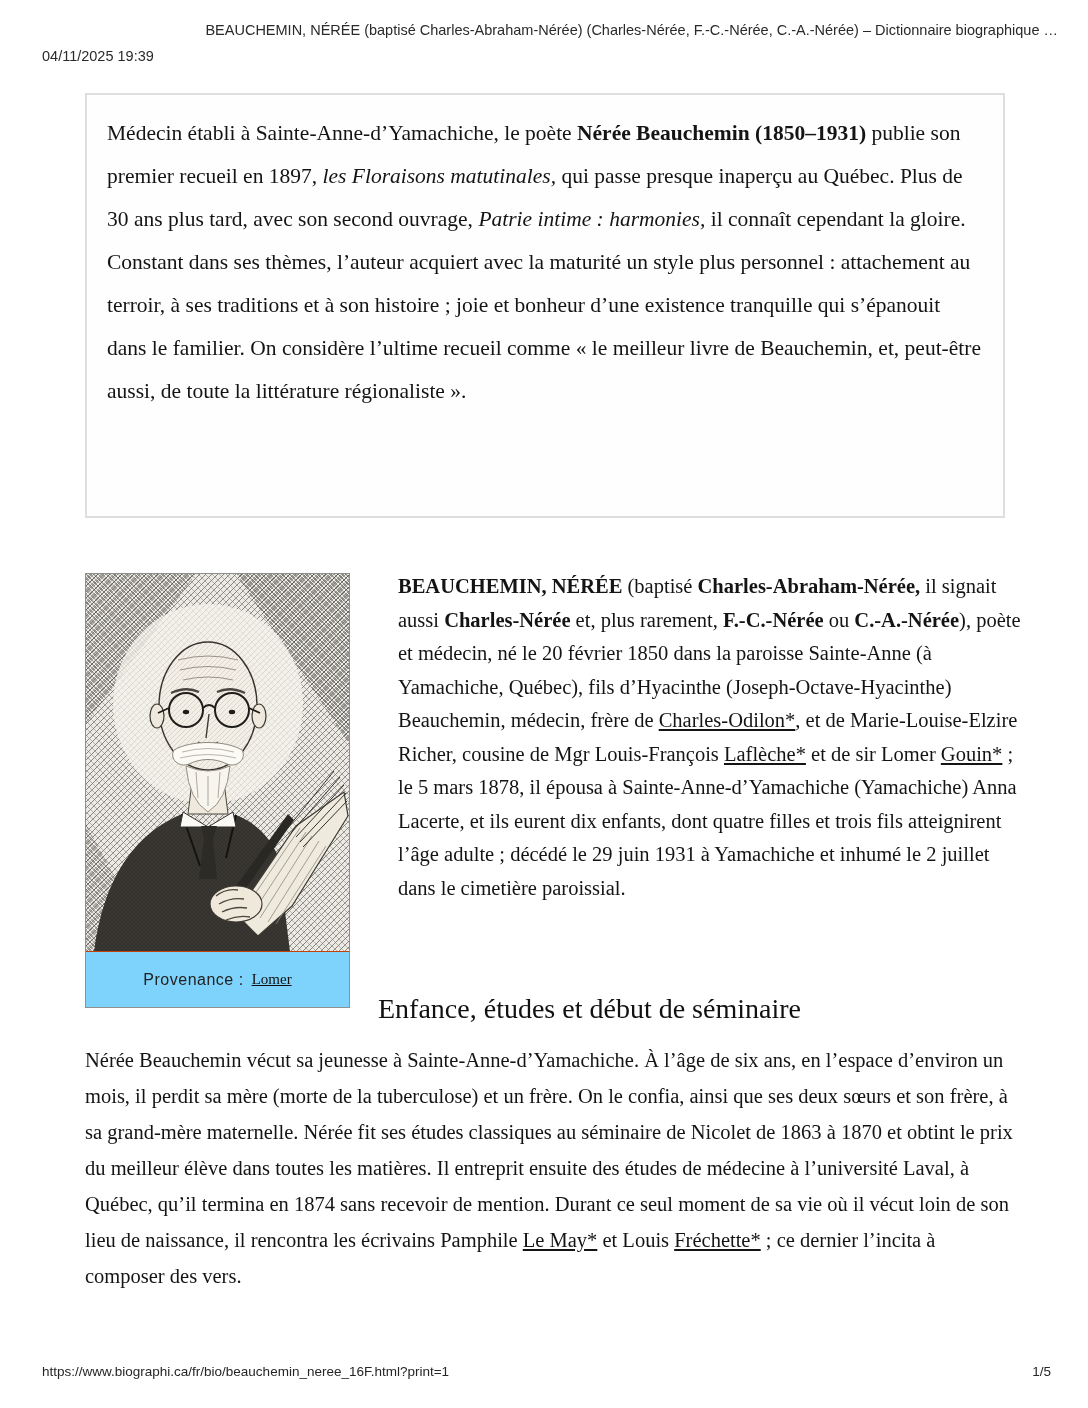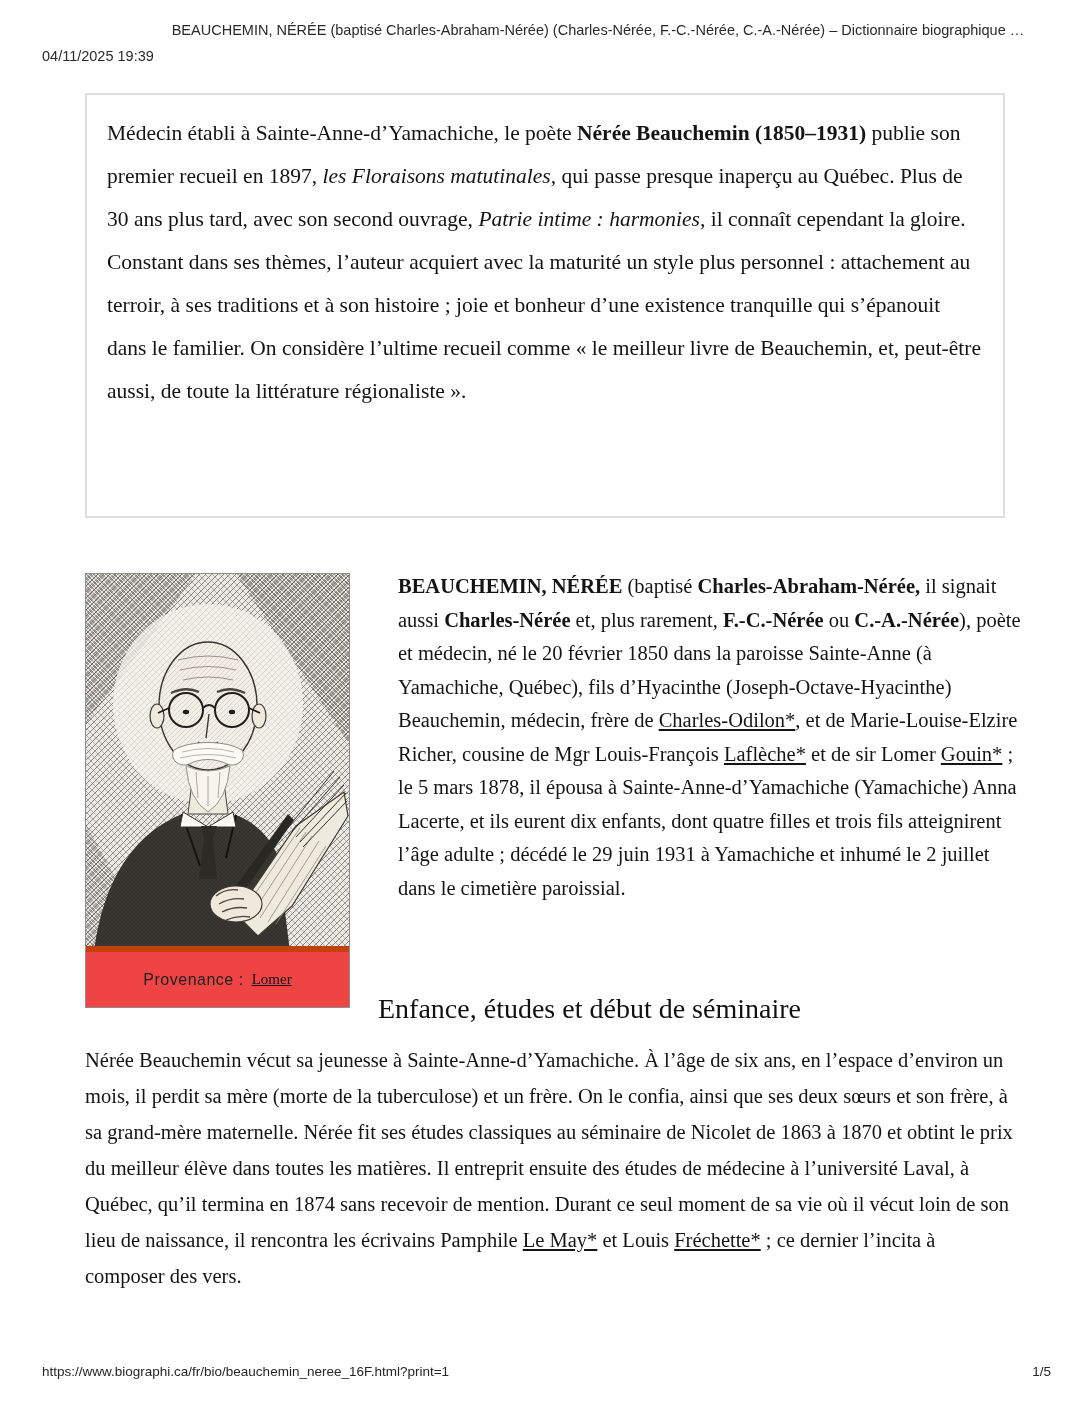--- a/index.html
+++ b/index.html
@@ -6,41 +6,41 @@
   body{
     width:1088px;height:1408px;position:relative;
     background:#ffffff;color:#1b1b1b;
     font-family:"Liberation Serif", serif;
     overflow:hidden;
   }
   
   .print-header{position:absolute;top:22px;left:0;width:1088px;height:22px;
     font-family:"Liberation Sans", sans-serif;font-size:14.5px;color:#2a2a2a;}
   .print-date{position:absolute;left:42px;top:0;white-space:nowrap;margin-top:26px;}
-  .print-title{position:absolute;left:138px;right:30px;top:0;text-align:center;white-space:nowrap;overflow:hidden;}
+  .print-title{position:absolute;left:138px;right:30px;top:0;text-align:right;white-space:nowrap;overflow:hidden;}
   .print-footer{position:absolute;top:1364px;left:0;width:1088px;height:20px;
     font-family:"Liberation Sans", sans-serif;font-size:13.5px;color:#262626;padding-left:8px;}
   .footer-url{position:absolute;left:42px;top:0;}
   .footer-page{position:absolute;right:45px;top:0;}
   
   .intro-box{
     position:absolute;left:85px;top:93px;width:920px;height:425px;
     box-sizing:border-box;border:2px solid #dedede;background:#fefefe;
     padding:17px 20px;overflow:hidden;
     font-size:21.5px;line-height:43px;color:#141414;
   }
   
   .figure{
     position:absolute;left:85px;top:573px;width:265px;height:435px;
     box-sizing:border-box;border:1px solid #8f8f8f;background:#ffffff;
   }
   .figure-image{position:absolute;left:0;top:0;width:263px;height:378px;display:block;}
   .figure-caption{
-    position:absolute;left:0;bottom:0;width:263px;height:55px;border-top:6px solid #c2410c;
-    display:flex;align-items:center;justify-content:center;gap:8px;background:#ef4444;
+    position:absolute;left:0;bottom:0;width:263px;height:55px;border-top:1px solid #c2410c;
+    display:flex;align-items:center;justify-content:center;gap:8px;background:#7dd3fc;
   }
   .caption-label{font-family:"Liberation Sans", sans-serif;font-size:16px;letter-spacing:0.5px;color:#222;}
   .caption-link{font-family:"Liberation Serif", serif;font-size:15px;color:#111;text-decoration:underline;cursor:pointer;}
   
   .bio-par{
     position:absolute;left:398px;top:570px;width:633px;
     font-size:20.5px;line-height:33.5px;color:#141414;
   }
   .section-heading{
     position:absolute;left:378px;top:992px;width:633px;margin:0;

